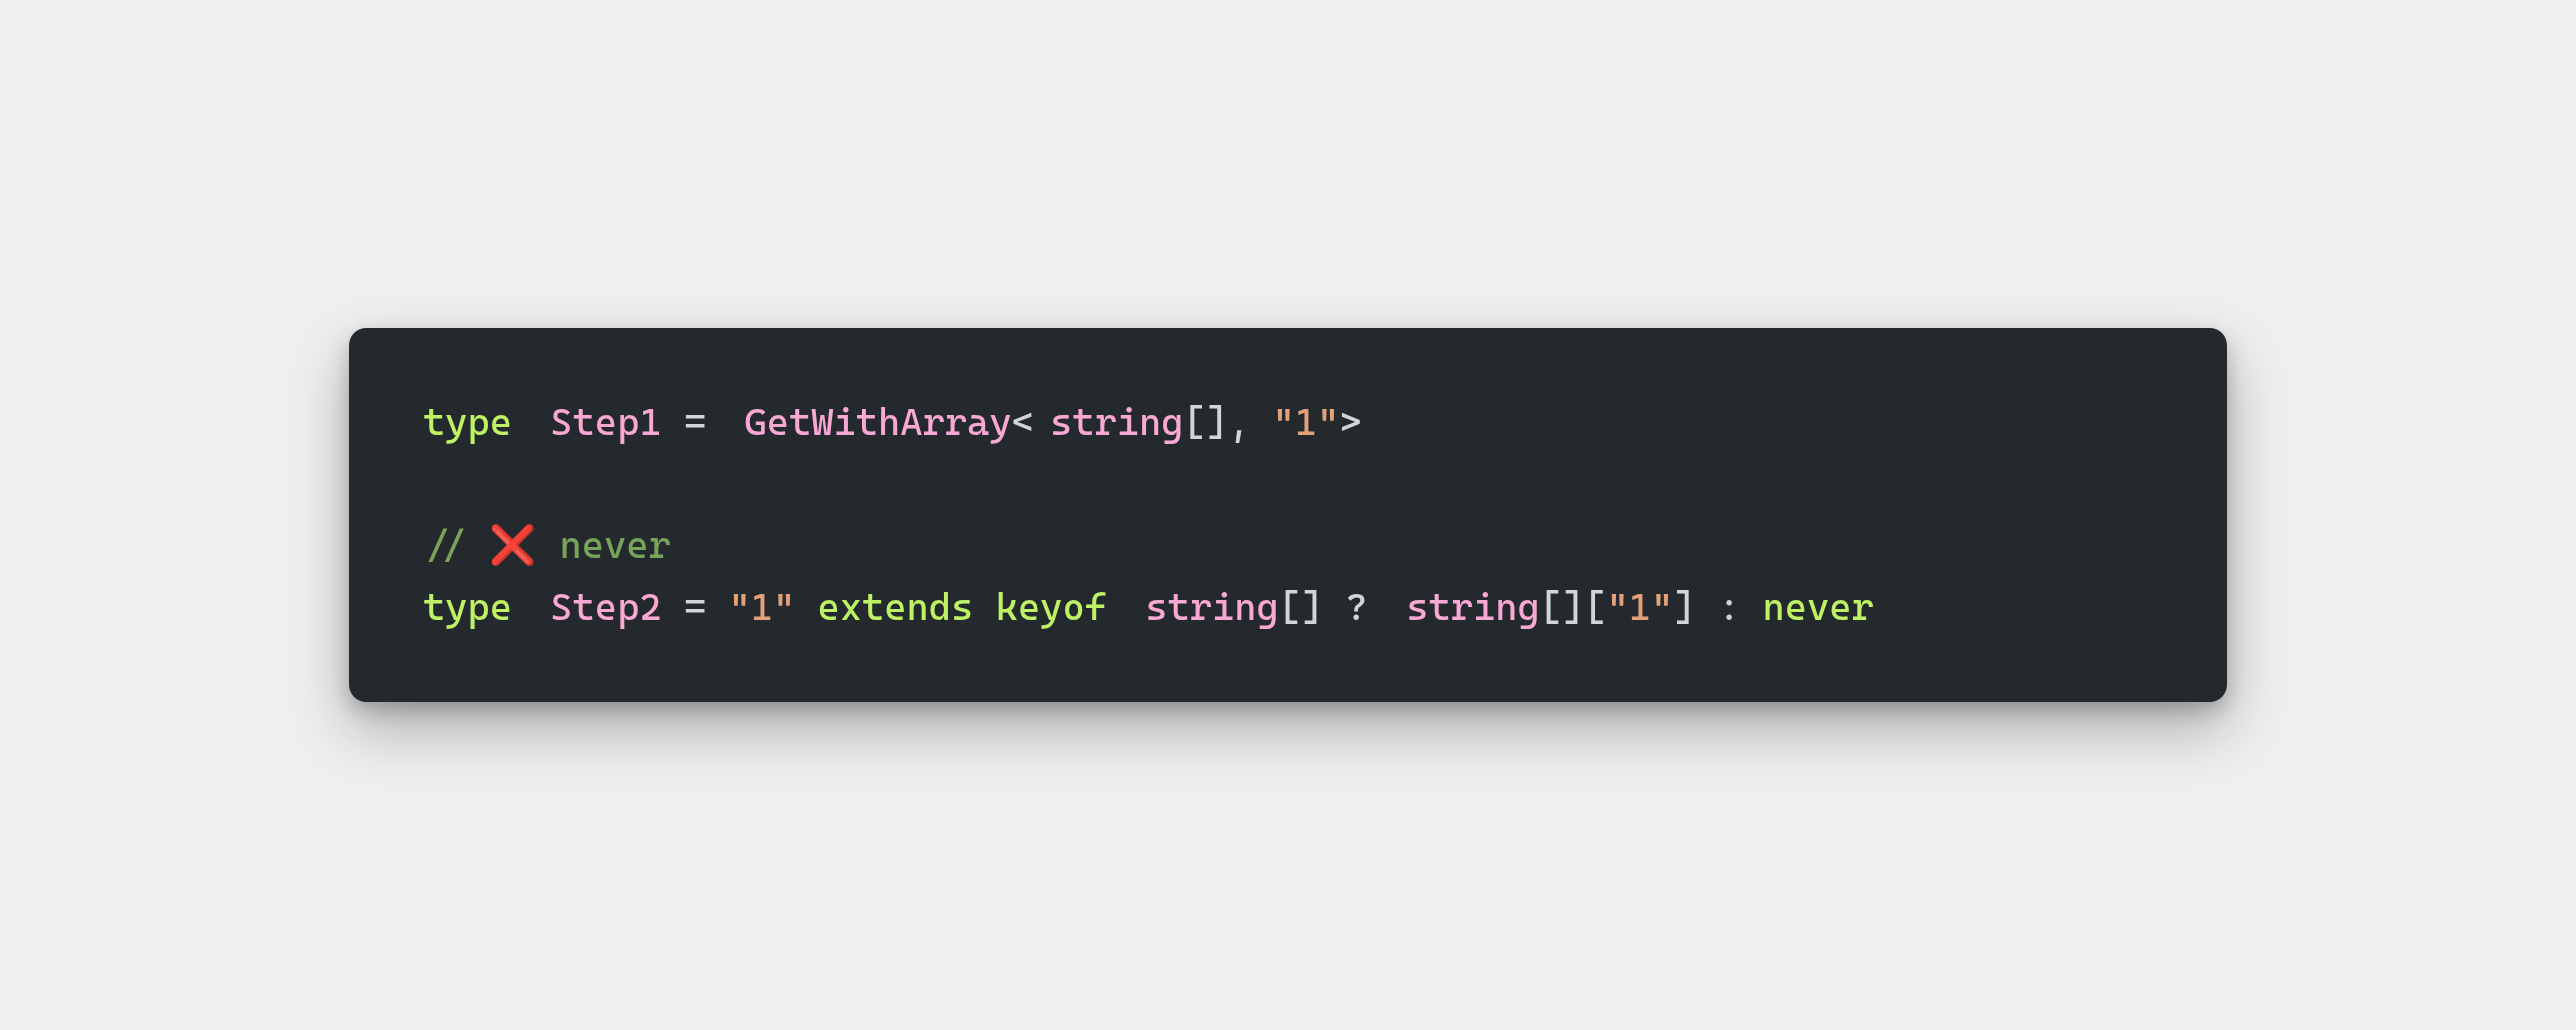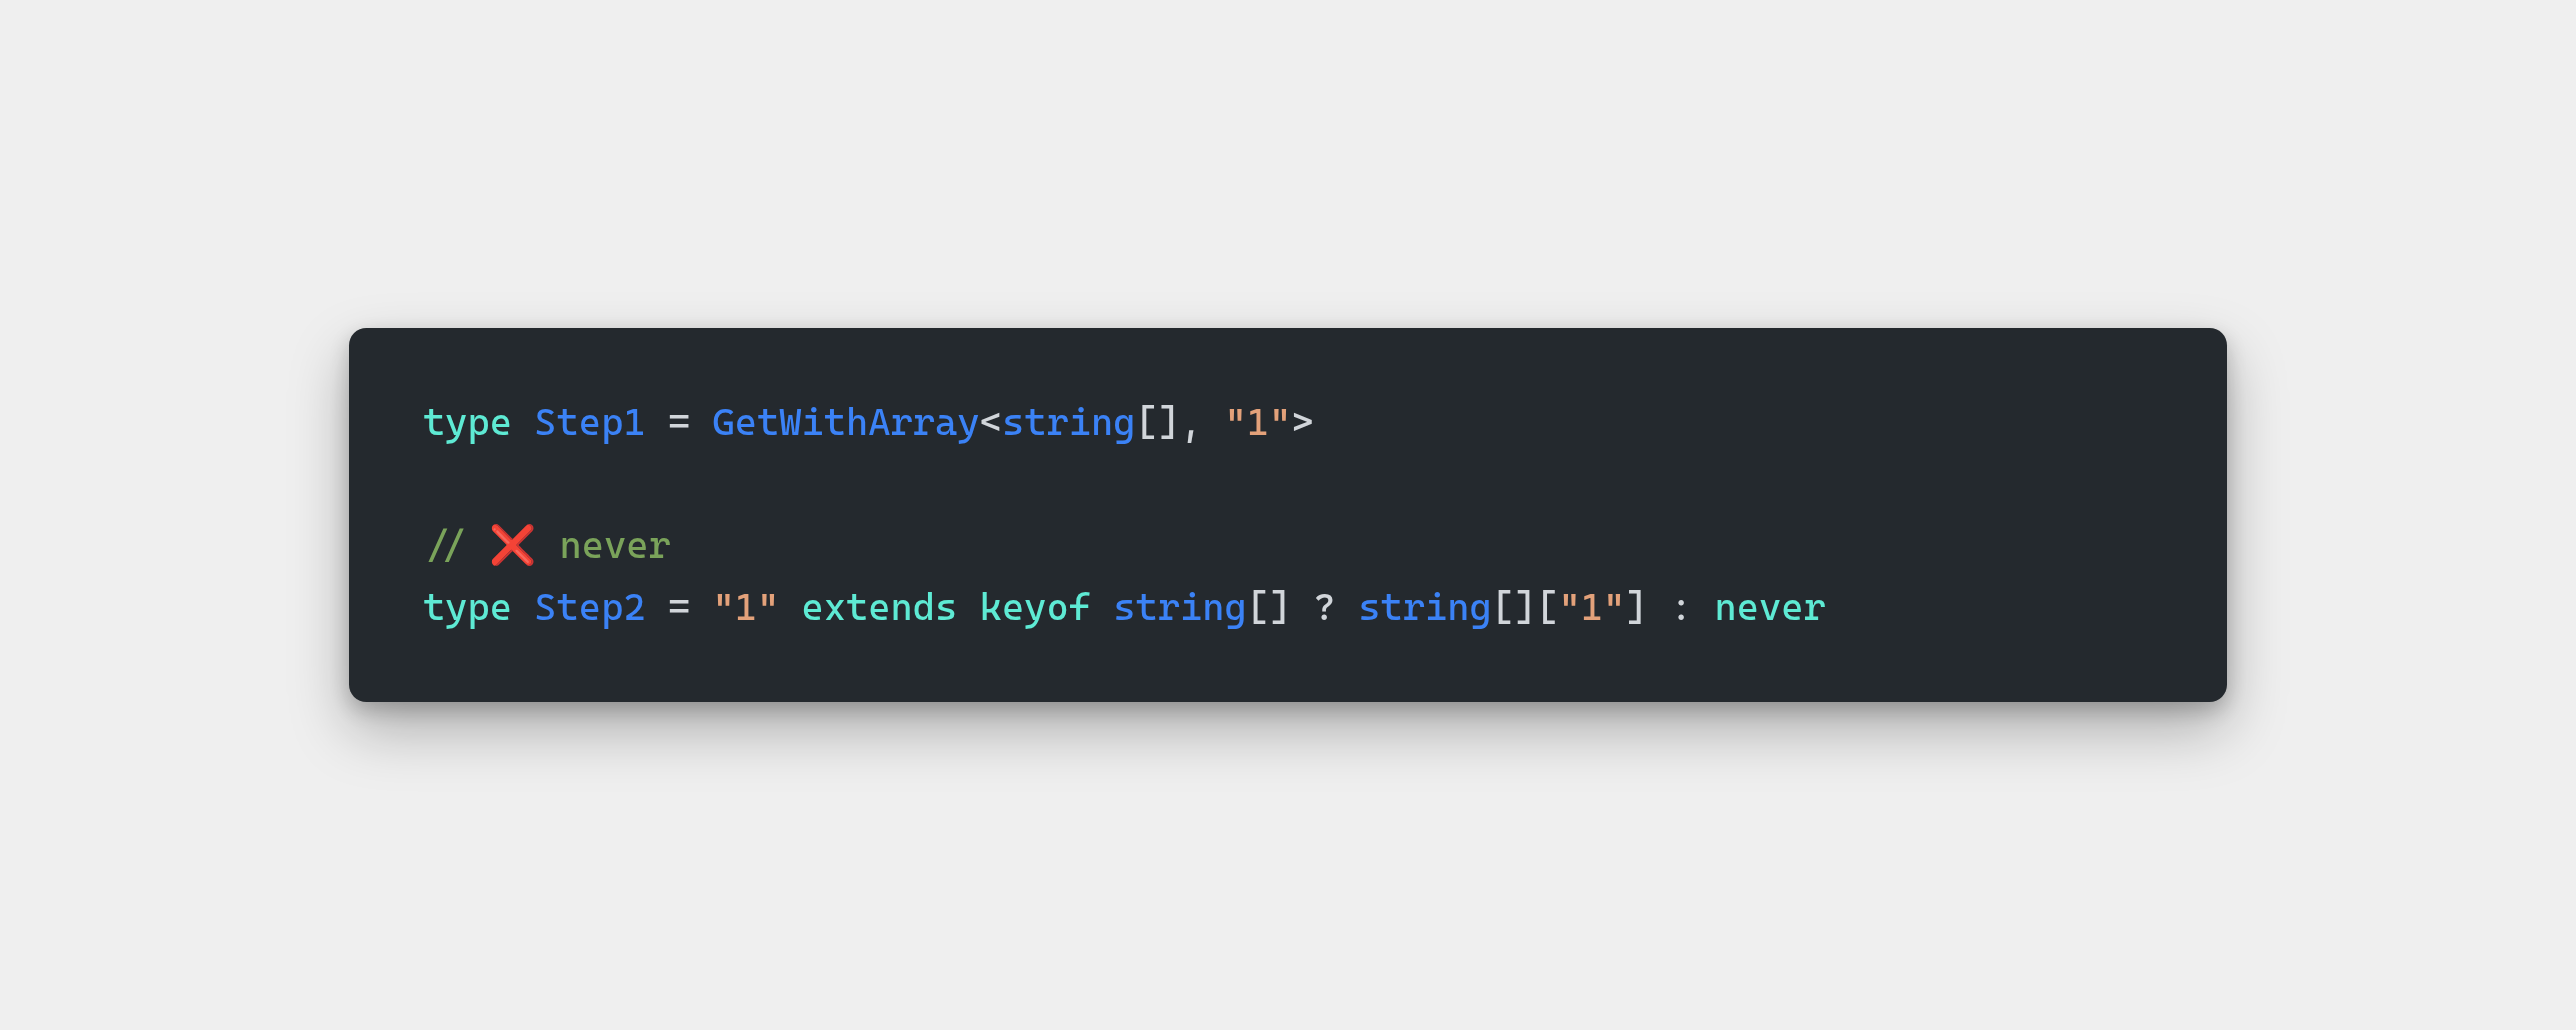--- a/index.html
+++ b/index.html
@@ -27,22 +27,22 @@
     box-sizing: border-box;
   }
   pre.code {
     margin: 0;
     white-space: pre;
     font-size: 20px;
     line-height: 1.66;
     color: #d1d5da;
     font-family: inherit;
   }
-  .tok-kw    { color: #5eead4; margin-top: 12px; } 
-  .tok-type  { color: #3b82f6; } 
+  .tok-kw    { color: #bef264; margin-top: 12px; } 
+  .tok-type  { color: #f9a8d4; margin-left: 16px; } 
   .tok-str   { color: #e3a17a; } 
   .tok-punc  { color: #d1d5da; } 
   .tok-comm  { color: #7aa35a; } 
   .tok-emoji { color: #e23b3b; } 
   
   @media (min-width: 1073px) {
     .card { width: 88%; }
     pre.code { font-size: 38px; line-height: 1.62; }
     .card { padding: 64px 74px 64px 74px; border-radius: 17.4px; }
   }

